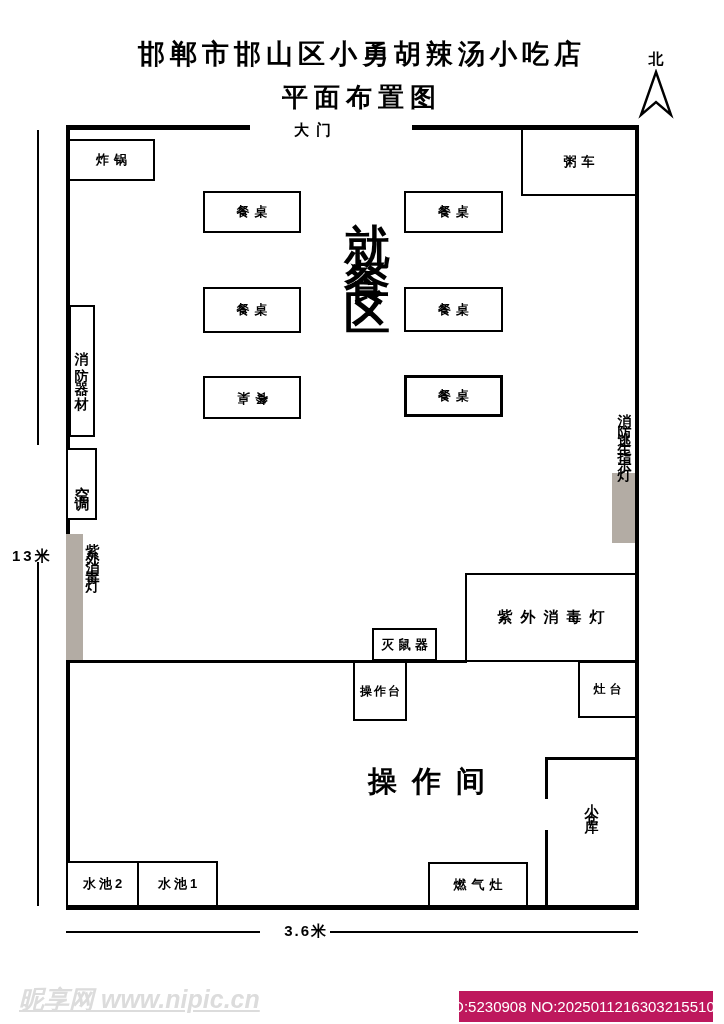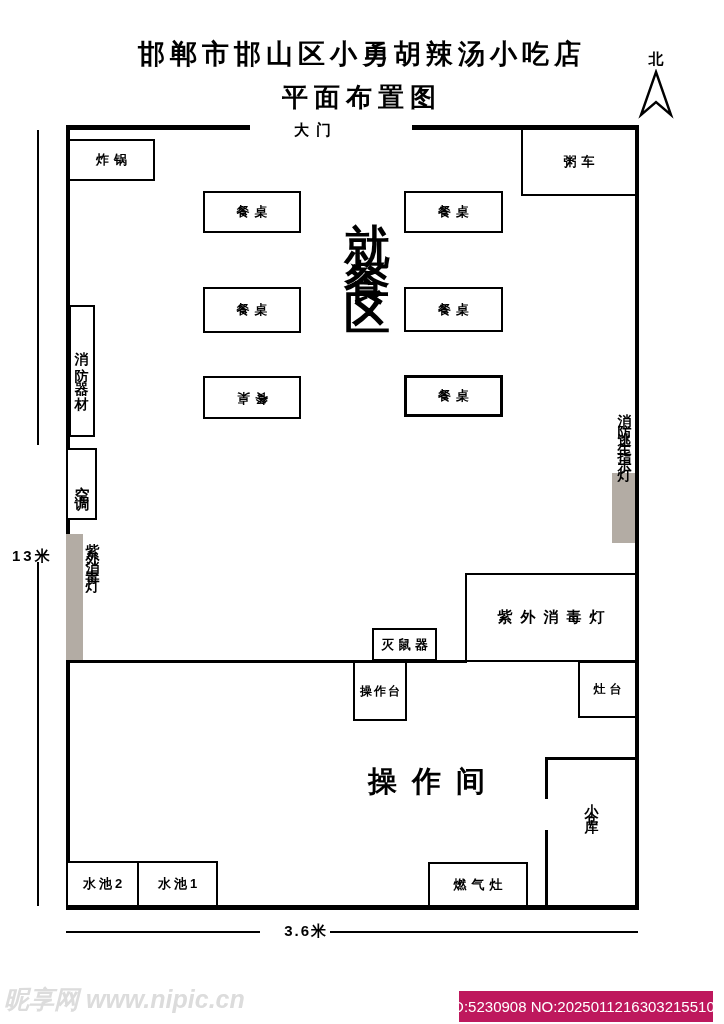--- a/index.html
+++ b/index.html
@@ -117,16 +117,16 @@
   </div>
 
   <div class="thinline" style="left:37px;top:130px;width:2px;height:315px;"></div>
   <div class="thinline" style="left:37px;top:562px;width:2px;height:344px;"></div>
   <div class="dimlabel" style="left:12px;top:499px;letter-spacing:3px;margin-top:48px;">13米</div>
 
   <div class="thinline" style="left:66px;top:931px;width:194px;height:2px;"></div>
   <div class="thinline" style="left:330px;top:931px;width:308px;height:2px;"></div>
   <div class="dimlabel" style="left:262px;top:922px;width:66px;text-align:right;letter-spacing:2px;">3.6米</div>
 
-  <div class="watermark-site" style="left:4px;top:983px;">昵享网 www.nipic.cn</div>
+  <div class="watermark-site" style="left:19px;top:983px;text-decoration:underline;">昵享网 www.nipic.cn</div>
   <div class="badge" style="left:459px;top:991px;width:254px;height:31px;">ID:5230908 NO:20250112163032155105</div>
 
 </div>
 
 </body></html>

